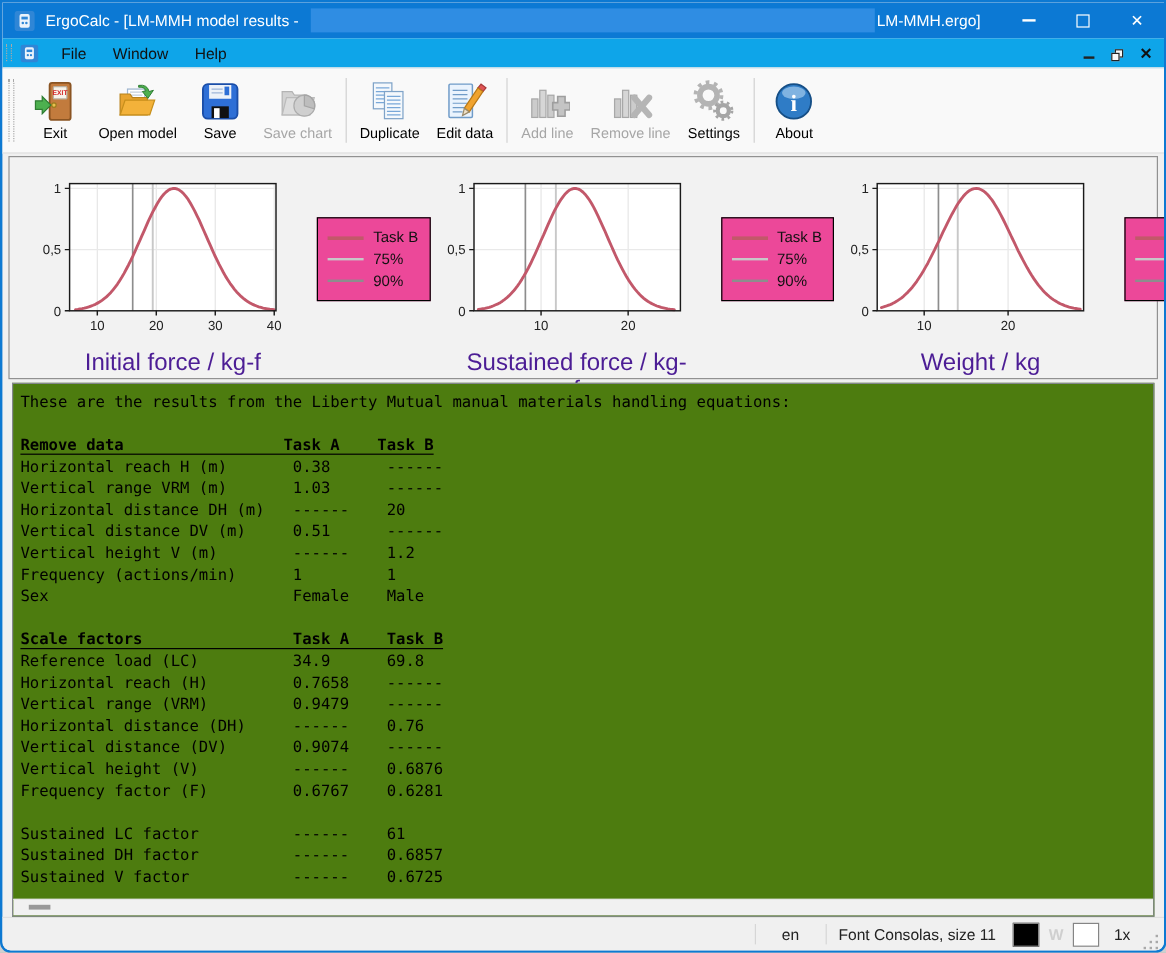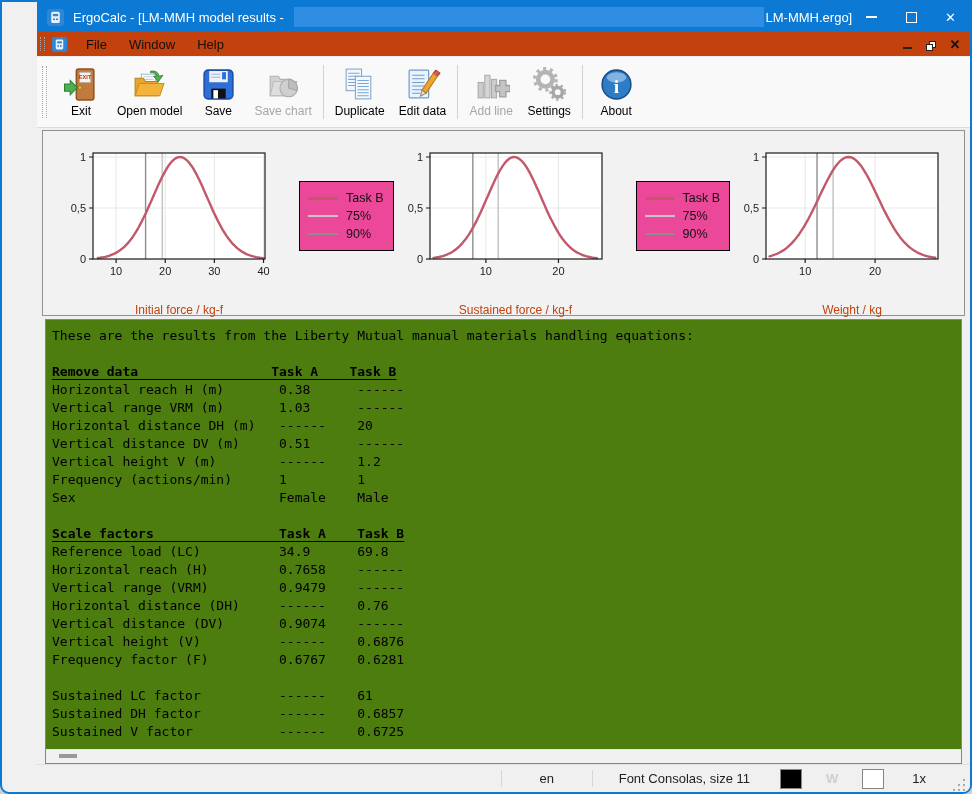--- a/index.html
+++ b/index.html
@@ -1,30 +1,30 @@
 <!DOCTYPE html>
 <html><head>
 <meta charset="utf-8">
 <style>
   html,body{margin:0;padding:0;background:#cfcfcf;font-family:"Liberation Sans",sans-serif;}
   .window{position:relative;width:972px;height:794px;box-sizing:border-box;margin:0;
     border:2px solid #0d79d2;border-radius:0 0 9px 9px;overflow:hidden;
-    background:#f0f0f0;display:flex;flex-direction:column;padding-left:35px;}
+    background:#f0f0f0;display:flex;flex-direction:column;}
   
   .titlebar{height:30px;flex:0 0 30px;background:#0c79d4;display:flex;align-items:center;color:#fff;font-size:13px;}
   .titlebar .appicon{margin:0 9px 0 10px;width:17px;height:17px;flex:0 0 17px;}
   .title-text{white-space:pre;}
   .redaction{height:20px;width:470px;background:#2f8de3;margin:0 2px 0 6px;flex:0 0 auto;}
   .tb-spacer{flex:1;}
   .winbtn{width:45px;height:30px;display:flex;align-items:center;justify-content:center;}
   .winbtn .minglyph{width:11px;height:1.4px;background:#fff;}
   .winbtn .maxglyph{width:9px;height:9px;border:1.2px solid #fff;}
   .winbtn .closeglyph{font-size:13px;line-height:1;color:#fff;}
   
-  .menubar{height:24px;flex:0 0 24px;background:#c2410c;display:flex;align-items:center;font-size:13px;color:#111;border-bottom:1px solid #ececec;}
+  .menubar{height:24px;flex:0 0 24px;background:#0ea5e9;display:flex;align-items:center;font-size:13px;color:#111;border-bottom:1px solid #ececec;}
   .gripper{width:3px;height:14px;border-left:1px dotted #a8a8a8;border-right:1px dotted #a8a8a8;margin:0 5px 0 3px;}
   .menubar .appicon{width:15px;height:15px;margin:0 8px 0 2px;}
   .menu-item{padding:3px 11px;}
   .mdi-btns{margin-left:auto;display:flex;align-items:center;gap:10px;margin-right:8px;}
   .mdi-btn{width:14px;height:14px;display:flex;align-items:flex-end;justify-content:center;}
   .mdi-min{width:9px;height:2px;background:#222;margin-bottom:2px;}
   .mdi-restore{position:relative;width:10px;height:10px;}
   .mdi-restore i{position:absolute;box-sizing:border-box;border:1.4px solid #222;width:7px;height:7px;background:#f8f8f8;}
   .mdi-restore i.b1{right:0;top:0;}
   .mdi-restore i.b2{left:0;bottom:0;}
@@ -35,35 +35,35 @@
   .tool-btn{display:flex;flex-direction:column;align-items:center;justify-content:center;padding:2px 7px;min-width:44px;}
   .tool-btn svg{width:37px;height:37px;display:block;}
   .tool-label{font-size:12px;color:#000;margin-top:1px;white-space:nowrap;}
   .tool-btn.disabled .tool-label{color:#a6a6a6;}
   .tool-sep{width:1px;height:54px;background:#d2d2d2;margin:0 4px;flex:0 0 1px;}
   
   .charts-panel{flex:0 0 186px;height:186px;margin:2px 5px 0 5px;background:#f2f2f2;border:1px solid #919191;
     display:flex;align-items:flex-start;justify-content:space-between;padding:16px 12px 0 14px;box-sizing:border-box;}
   .chart-unit{display:flex;align-items:flex-start;}
   .chart-col{display:flex;flex-direction:column;}
-  .chart-xlabel{font-size:12px;color:#c2410c;text-align:center;padding-left:28px;margin-top:14px;}
+  .chart-xlabel{font-size:20px;color:#4c1d95;text-align:center;padding-left:28px;margin-top:2px;}
   .legend{background:#ec4899;border:1px solid #000;margin-left:26px;margin-top:34px;padding:7px 9px 7px 8px;}
   .legend-row{display:flex;align-items:center;height:18px;}
   .legend-line{width:30px;flex:0 0 30px;margin-right:8px;}
   .legend-text{font-size:12.5px;color:#111;white-space:nowrap;}
   
   .text-panel{flex:1;margin:3px 8px 0 8px;background:#4d7c0f;border:1px solid #83878c;position:relative;overflow:hidden;}
   .results{position:absolute;left:0;top:0;right:0;bottom:14px;overflow:hidden;padding:7px 0 0 6px;
     font-family:"DejaVu Sans Mono","Liberation Mono",monospace;font-size:13px;line-height:18px;color:#000;}
   .results div{white-space:pre;height:18px;}
   .results .hdr{font-weight:bold;text-decoration:underline;text-underline-offset:3px;}
   .hscroll{position:absolute;left:0;right:0;bottom:0;height:13px;background:#f1f1f1;border-top:1px solid #e6e6e6;}
   .hthumb{position:absolute;left:13px;top:4px;width:18px;height:4px;background:#999;}
   
-  .statusbar{flex:0 0 27px;display:flex;align-items:center;background:#f0f0f0;font-size:13px;color:#222;border-top:1px solid #e0e0e0;gap:16px;}
+  .statusbar{flex:0 0 27px;display:flex;align-items:center;background:#f0f0f0;font-size:13px;color:#222;border-top:1px solid #e0e0e0;}
   .sb-spacer{flex:1;}
   .sb-sep{width:1px;height:17px;background:#d6d6d6;}
   .sb-lang{width:58px;text-align:center;}
   .sb-font{padding:0 8px 0 10px;}
   .swatch{width:22px;height:20px;border:1px solid #858585;box-sizing:border-box;margin:0 6px;}
   .swatch.black{background:#000;}
   .swatch.white{background:#fff;}
   .sb-w{color:#cfcfcf;font-weight:bold;margin:0 2px;}
   .sb-zoom{margin:0 10px 0 6px;}
   .grip{position:relative;width:14px;height:14px;margin-right:4px;align-self:flex-end;}
@@ -232,20 +232,30 @@
         <rect x="11.5" y="9" width="5" height="22" fill="#d6d6d6" stroke="#a8a8a8"></rect>
         <rect x="18" y="13" width="5" height="18" fill="#cccccc" stroke="#a8a8a8"></rect>
         <path d="M23.5 17.5 h5.5 v-4.5 h6 v4.5 h? " fill="none"></path>
         <path d="M23 18 h5 v-5 h6 v5 h5? " fill="none"></path>
         <path d="M23.5 17.5 L29 17.5 L29 12.5 L34.5 12.5 L34.5 17.5 L34.5 23.5 L29 23.5 L29 28.5 L23.5 28.5 L23.5 23.5 L18.5? Z" fill="none"></path>
         <path d="M26 14 h6 v5 h4 v6 h-4 v5 h-6 v-5 h-4 v-6 h4 z" fill="#c4c4c4" stroke="#9e9e9e" stroke-width="1.3"></path>
       </svg>
       <span class="tool-label">Add line</span>
     </div>
 
+    <div class="tool-btn disabled">
+      <svg viewBox="0 0 36 36">
+        <rect x="5" y="16" width="5" height="15" fill="#cccccc" stroke="#a8a8a8"></rect>
+        <rect x="11.5" y="9" width="5" height="22" fill="#d6d6d6" stroke="#a8a8a8"></rect>
+        <rect x="18" y="13" width="5" height="18" fill="#cccccc" stroke="#a8a8a8"></rect>
+        <path d="M21 15 L33 29 M33 15 L21 29" stroke="#bdbdbd" stroke-width="5" stroke-linecap="round"></path>
+        <path d="M21 15 L33 29 M33 15 L21 29" stroke="#9e9e9e" stroke-width="5" fill="none" stroke-linecap="round" opacity="0.25"></path>
+      </svg>
+      <span class="tool-label">Remove line</span>
+    </div>
 
     <div class="tool-btn">
       <svg viewBox="0 0 36 36">
         <circle cx="14" cy="13" r="10.5" fill="none" stroke="#b4b4b4" stroke-width="3.2" stroke-dasharray="3 3.7"></circle>
         <circle cx="14" cy="13" r="7" fill="none" stroke="#b4b4b4" stroke-width="4.5"></circle>
         <circle cx="26" cy="25.5" r="7" fill="none" stroke="#a6a6a6" stroke-width="2.4" stroke-dasharray="2.2 2.9"></circle>
         <circle cx="26" cy="25.5" r="4.5" fill="none" stroke="#a6a6a6" stroke-width="3.4"></circle>
       </svg>
       <span class="tool-label">Settings</span>
     </div>

